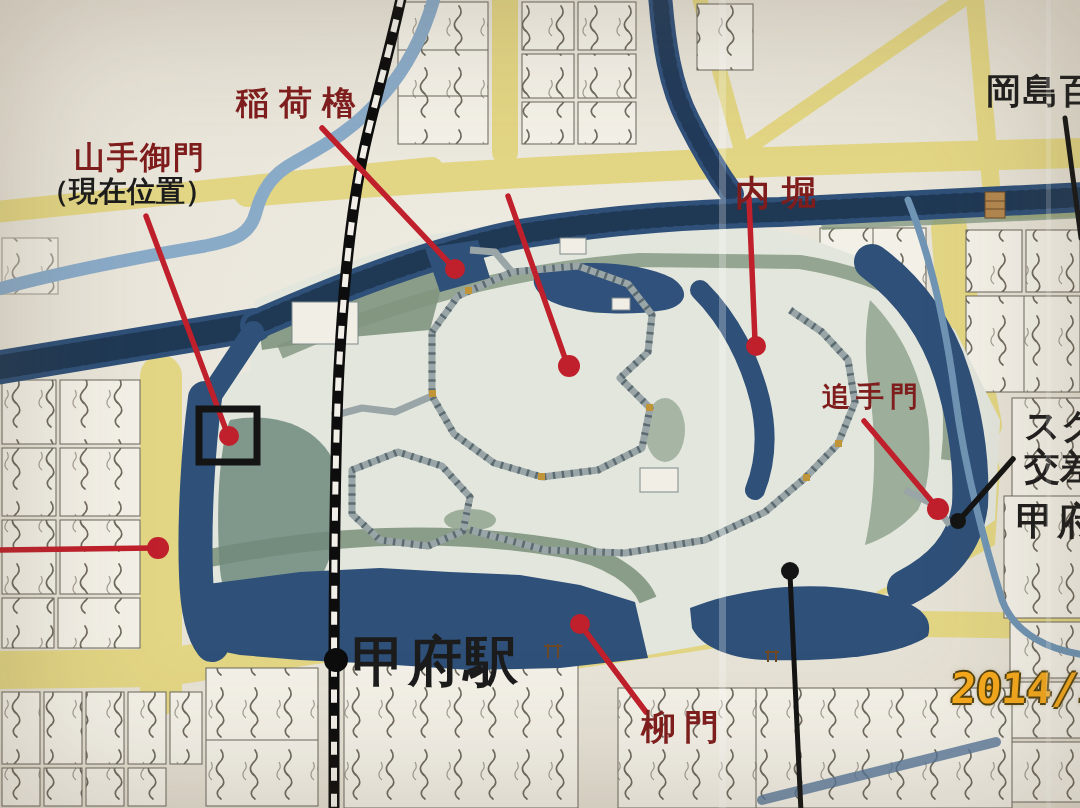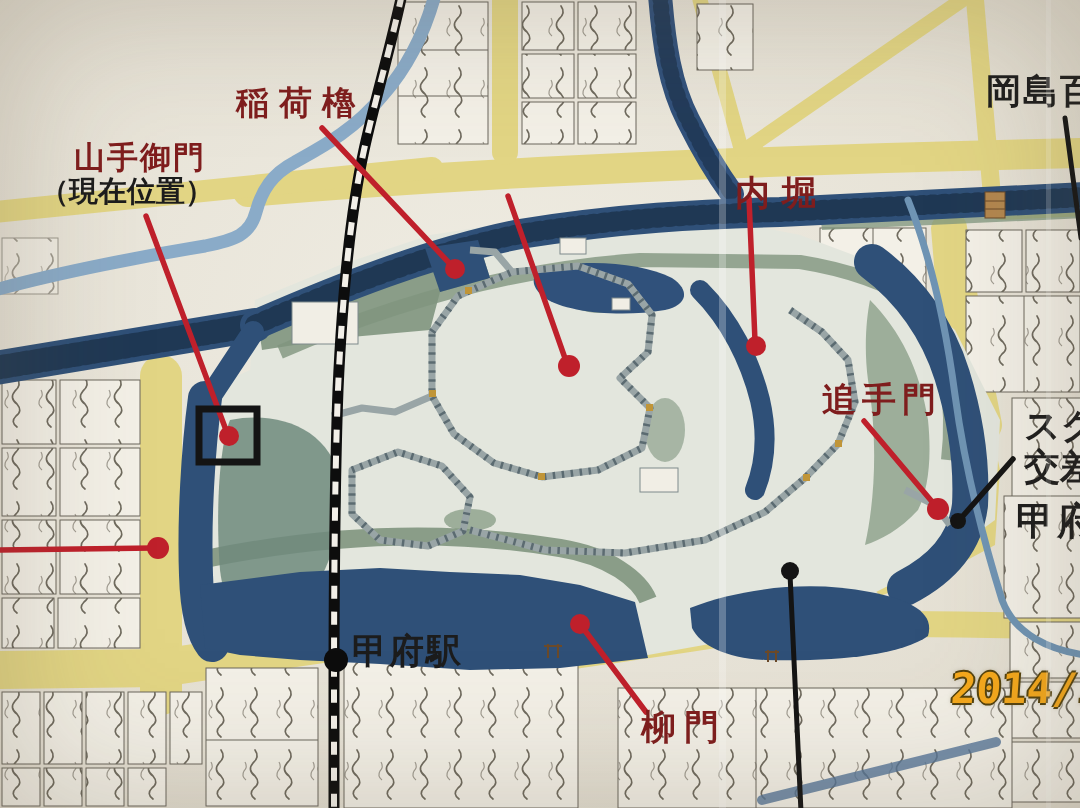--- a/index.html
+++ b/index.html
@@ -214,25 +214,25 @@
 
   <div class="lbl red" style="left:236px;top:86px;font-size:33px;letter-spacing:10px;">稲荷櫓</div>
 
   <div class="lbl red" style="left:74px;top:142px;font-size:31px;letter-spacing:2px;">山手御門</div>
 
   <div class="lbl blk" style="left:40px;top:176px;font-size:29px;">（現在位置）</div>
 
 
   <div class="lbl red" style="left:735px;top:156px;font-size:35px;letter-spacing:12px;margin-top:20px;">内堀</div>
 
-  <div class="lbl red" style="left:822px;top:382px;font-size:34px;letter-spacing:6px;">追手門</div>
+  <div class="lbl red" style="left:822px;top:382px;font-size:28px;letter-spacing:6px;">追手門</div>
 
   <div class="lbl red" style="left:641px;top:710px;font-size:35px;letter-spacing:8px;text-align:center;">柳門</div>
 
-  <div class="lbl blk" style="left:352px;top:634px;font-size:35px;font-weight:700;letter-spacing:2px;">甲府駅</div>
+  <div class="lbl blk" style="left:352px;top:634px;font-size:54px;font-weight:700;letter-spacing:2px;">甲府駅</div>
 
   <div class="lbl blk" style="left:986px;top:74px;font-size:35px;letter-spacing:2px;">岡島百</div>
 
   <div class="lbl blk" style="left:1024px;top:408px;font-size:36px;">スク</div>
 
   <div class="lbl blk" style="left:1024px;top:449px;font-size:36px;">交差</div>
 
   <div class="lbl blk" style="left:1016px;top:502px;font-size:38px;letter-spacing:3px;">甲府</div>
 
   <div class="lbl ts" style="left:951px;top:667px;font-size:42px;">2014/1</div>

